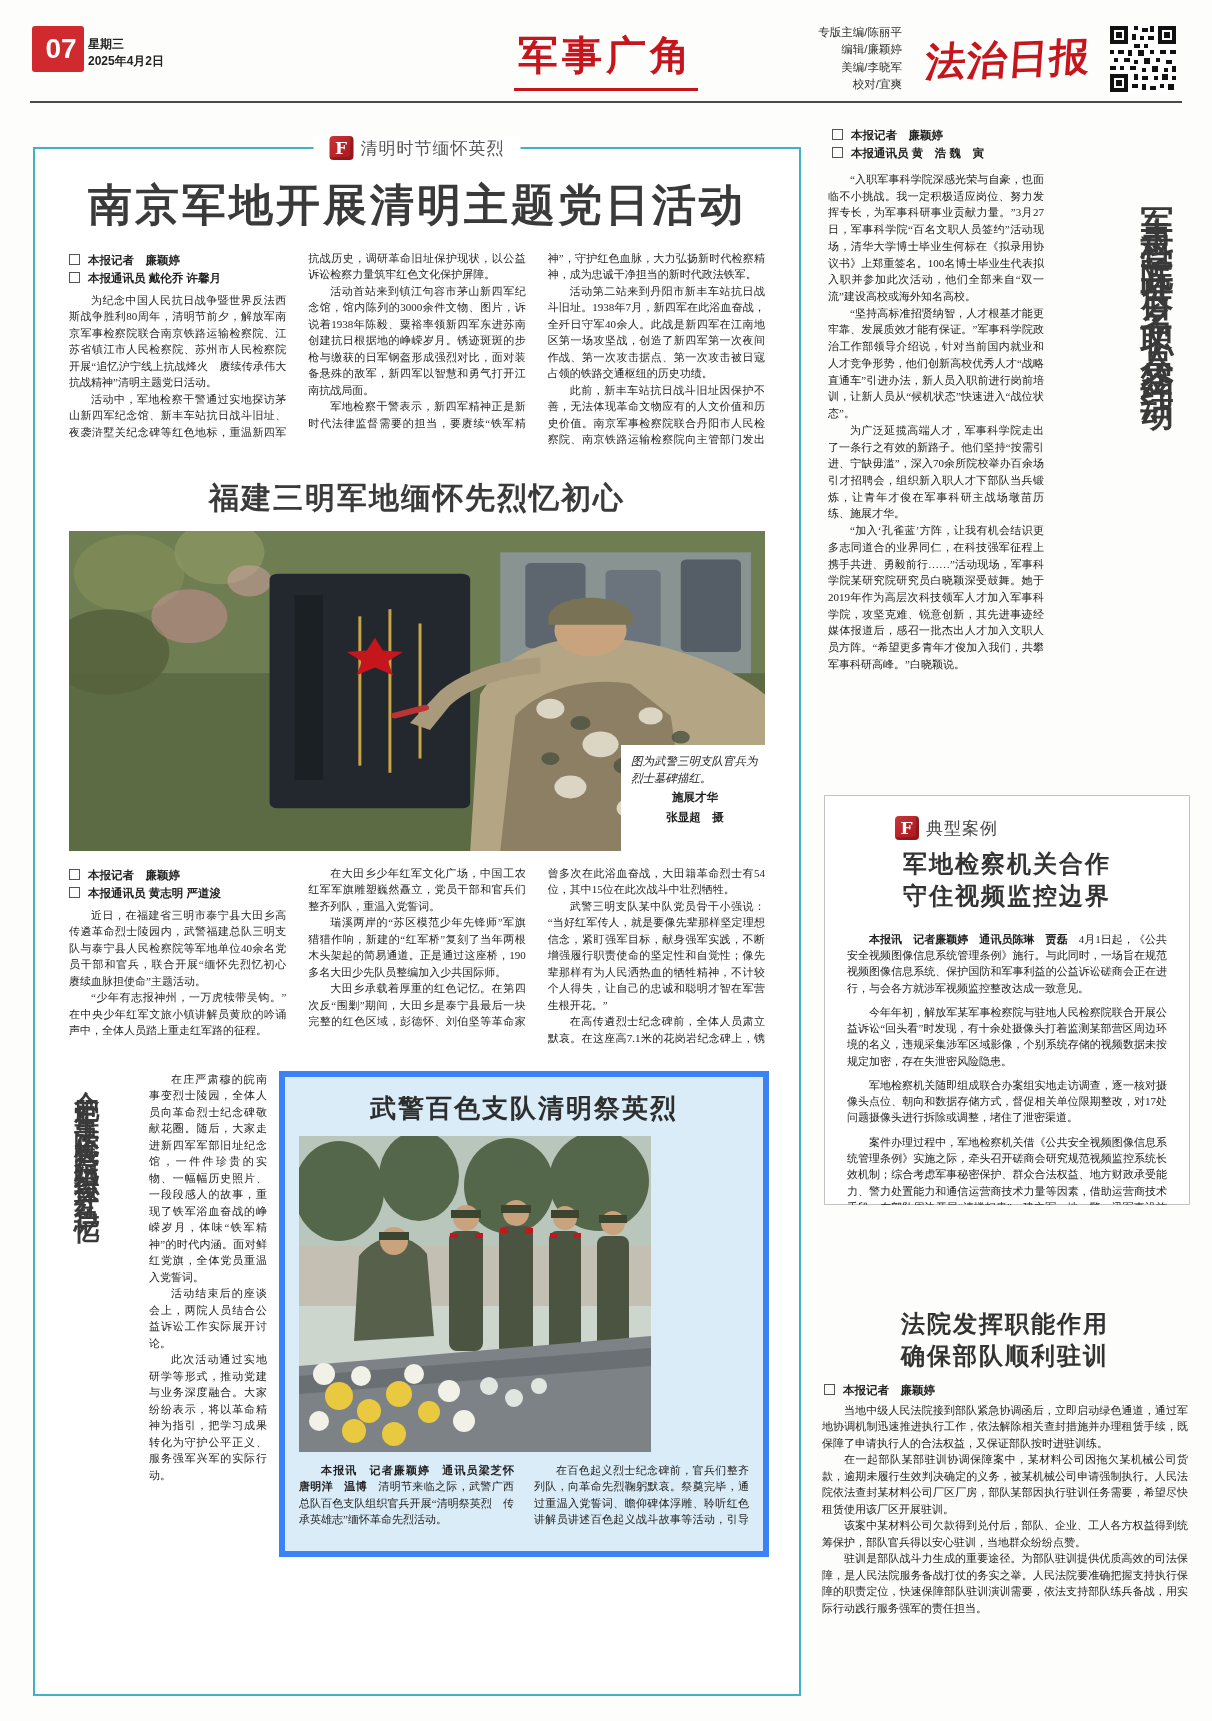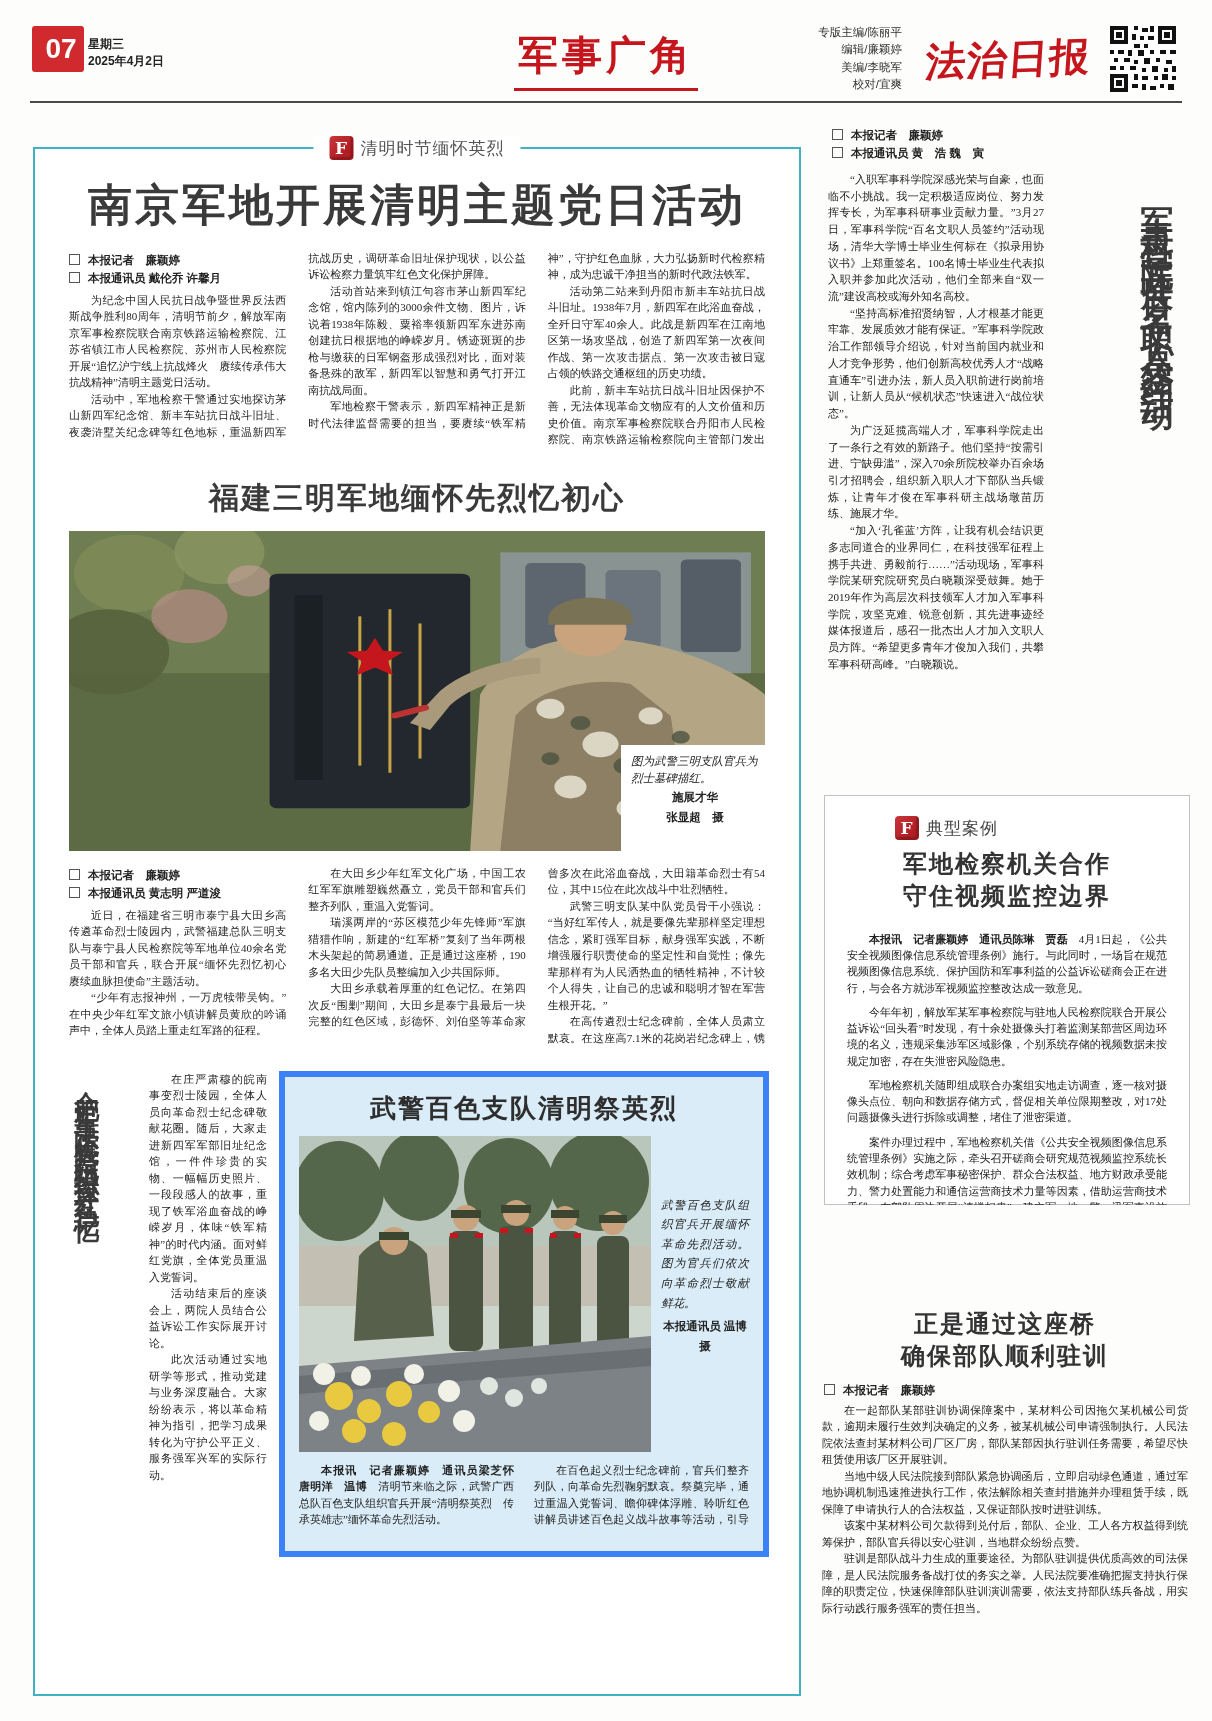--- a/index.html
+++ b/index.html
@@ -371,24 +371,20 @@
                 <circle cx="165" cy="285" r="11"></circle>
                 <circle cx="20" cy="285" r="10"></circle>
             </g>
             <g fill="#dfe5df">
               <circle cx="190" cy="250" r="9"></circle>
                 <circle cx="215" cy="262" r="9"></circle>
                 <circle cx="240" cy="250" r="8"></circle>
             </g>
           </svg>
         </div>
-        <div id="baise-caption">
-          <div>武警百色支队组织官兵开展缅怀革命先烈活动。图为官兵们依次向革命烈士敬献鲜花。</div>
-          <div class="credit">本报通讯员 温博　摄</div>
-        </div>
       </div>
       <div id="baise-body">
         <p><span class="lead-in">本报讯　记者廉颖婷　通讯员梁芝怀　唐明洋　温博</span>　<span>清明节来临之际，武警广西总队百色支队组织官兵开展“清明祭英烈　传承英雄志”缅怀革命先烈活动。</span></p>
         <p>在百色起义烈士纪念碑前，官兵们整齐列队，向革命先烈鞠躬默哀。祭奠完毕，通过重温入党誓词、瞻仰碑体浮雕、聆听红色讲解员讲述百色起义战斗故事等活动，引导官兵感悟百色起义革命先烈理想信念高于天、敢于斗争不怕死的崇高品质。</p>
 
       </div>
     </div>
   </div>
 </div>
 
@@ -420,25 +416,25 @@
   <div id="r2-body">
     <p><span class="lead-in">本报讯　记者廉颖婷　通讯员陈琳　贾磊</span>　<span>4月1日起，《公共安全视频图像信息系统管理条例》施行。与此同时，一场旨在规范视频图像信息系统、保护国防和军事利益的公益诉讼磋商会正在进行，与会各方就涉军视频监控整改达成一致意见。</span></p>
     <p>今年年初，解放军某军事检察院与驻地人民检察院联合开展公益诉讼“回头看”时发现，有十余处摄像头打着监测某部营区周边环境的名义，违规采集涉军区域影像，个别系统存储的视频数据未按规定加密，存在失泄密风险隐患。</p>
     <p>军地检察机关随即组成联合办案组实地走访调查，逐一核对摄像头点位、朝向和数据存储方式，督促相关单位限期整改，对17处问题摄像头进行拆除或调整，堵住了泄密渠道。</p>
     <p>案件办理过程中，军地检察机关借《公共安全视频图像信息系统管理条例》实施之际，牵头召开磋商会研究规范视频监控系统长效机制；综合考虑军事秘密保护、群众合法权益、地方财政承受能力、警力处置能力和通信运营商技术力量等因素，借助运营商技术手段，在部队周边开展“清楼扫患”；建立军、地、警、讯军事设施保护联动机制，提升军事设施保护水平，凸显军地检察机关向军为战责任担当。</p>
   </div>
 </div>
 
 <div id="r3">
   <div class="h2-box">
-    <div>正是通过这座桥</div>
+    <div>法院发挥职能作用</div>
     <div>确保部队顺利驻训</div>
   </div>
   <div class="byline-block">
     <div class="byline-line">本报记者　廉颖婷</div>
   </div>
   <div id="r3-body">
+    <p>当地中级人民法院接到部队紧急协调函后，立即启动绿色通道，通过军地协调机制迅速推进执行工作，依法解除相关查封措施并办理租赁手续，既保障了申请执行人的合法权益，又保证部队按时进驻训练。</p>
     <p>在一起部队某部驻训协调保障案中，某材料公司因拖欠某机械公司货款，逾期未履行生效判决确定的义务，被某机械公司申请强制执行。人民法院依法查封某材料公司厂区厂房，部队某部因执行驻训任务需要，希望尽快租赁使用该厂区开展驻训。</p>
-    <p>当地中级人民法院接到部队紧急协调函后，立即启动绿色通道，通过军地协调机制迅速推进执行工作，依法解除相关查封措施并办理租赁手续，既保障了申请执行人的合法权益，又保证部队按时进驻训练。</p>
     <p>该案中某材料公司欠款得到兑付后，部队、企业、工人各方权益得到统筹保护，部队官兵得以安心驻训，当地群众纷纷点赞。</p>
     <p>驻训是部队战斗力生成的重要途径。为部队驻训提供优质高效的司法保障，是人民法院服务备战打仗的务实之举。人民法院要准确把握支持执行保障的职责定位，快速保障部队驻训演训需要，依法支持部队练兵备战，用实际行动践行服务强军的责任担当。</p>
   </div>
 </div>
 
 </body></html>

